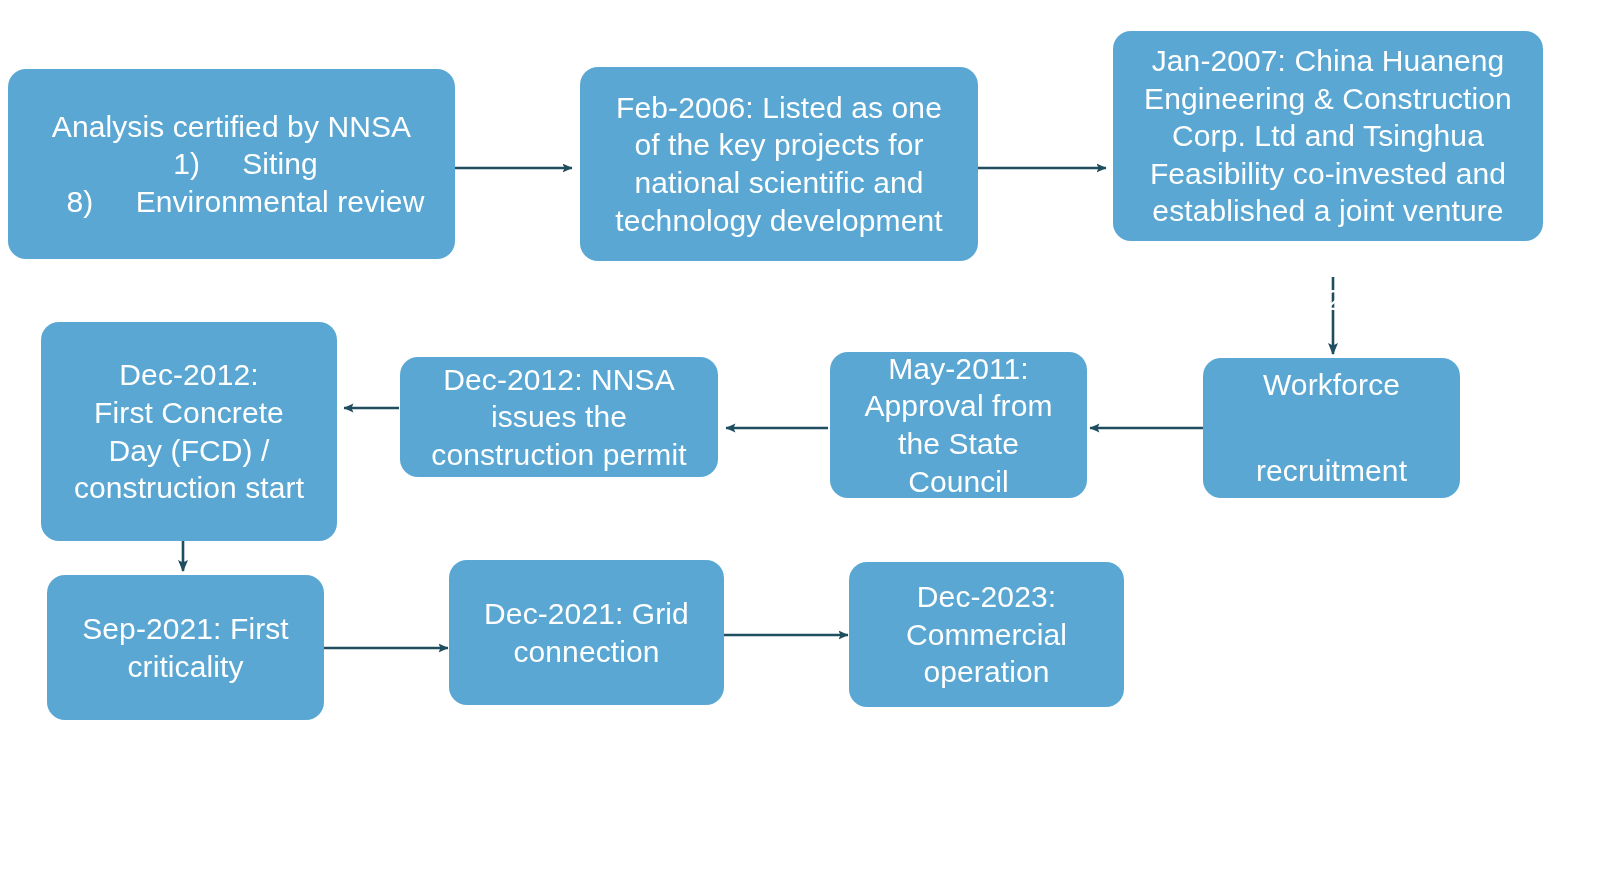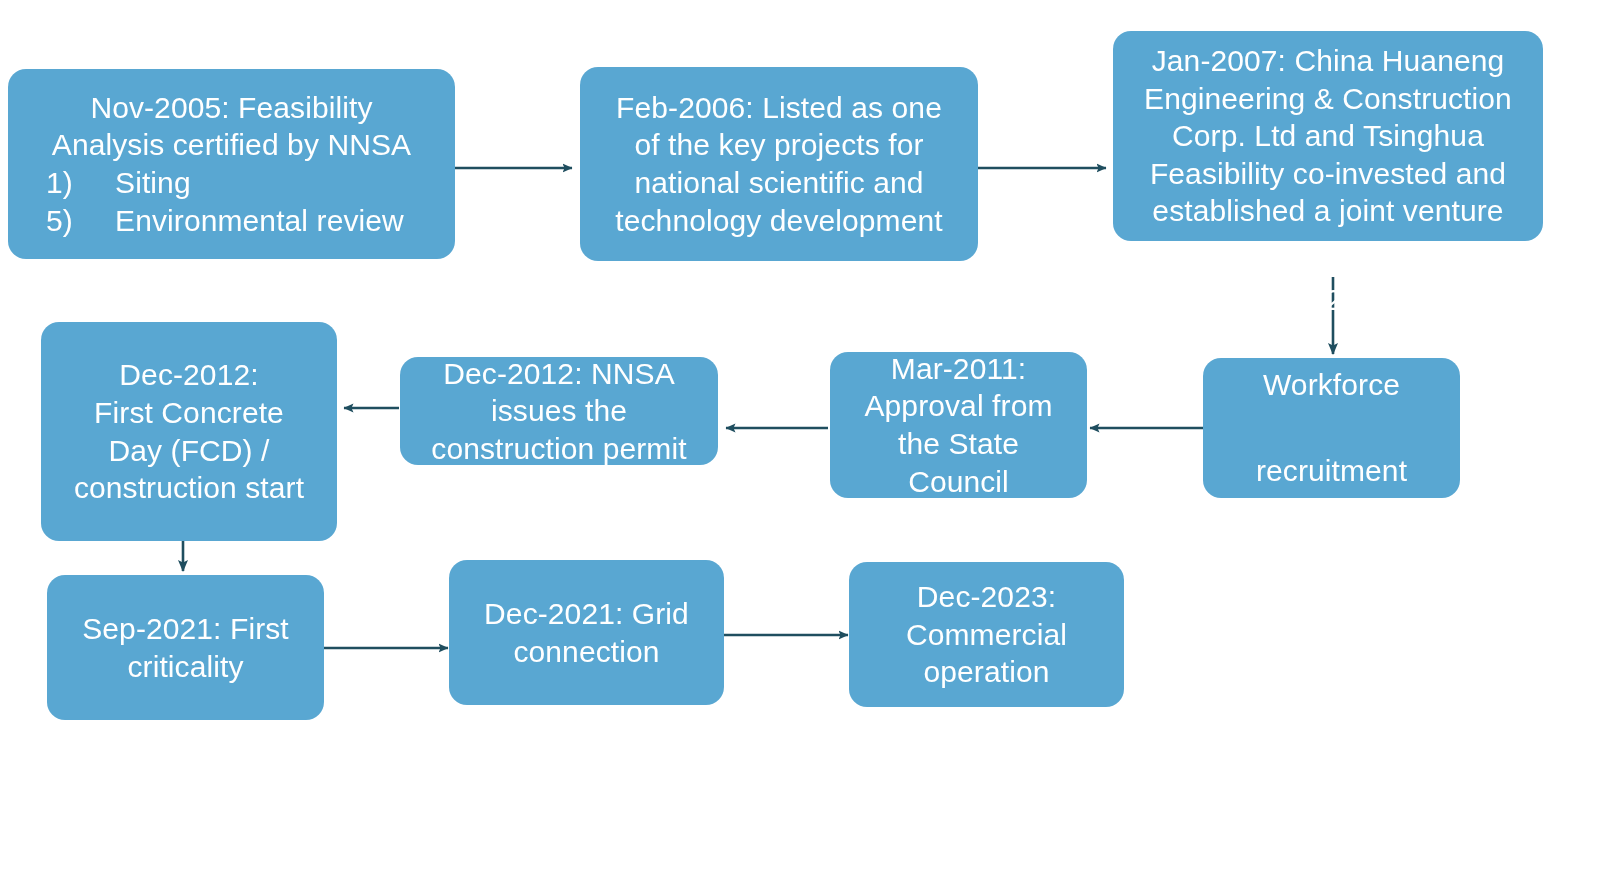--- a/index.html
+++ b/index.html
@@ -43,21 +43,21 @@
   .node .line { display: block; white-space: nowrap; }
 
   
   .node.has-list {
     align-items: stretch;
     justify-content: center;
     text-align: center;
   }
   .node.has-list .listline {
     display: block;
-    text-align: left;
+    text-align: center;
     padding-left: 28px;
     white-space: pre;
   }
 
   svg.edges {
     position: absolute;
     left: 0; top: 0;
     width: 1600px;
     height: 883px;
     pointer-events: none;
@@ -95,24 +95,23 @@
     <line x1="399" y1="408" x2="344" y2="408" stroke="#1F4E5F" stroke-width="2.6" marker-end="url(#arrL)"></line>
 
     <line x1="183" y1="497" x2="183" y2="571" stroke="#1F4E5F" stroke-width="2.6" marker-end="url(#arrD)"></line>
 
     <line x1="324" y1="648" x2="448" y2="648" stroke="#1F4E5F" stroke-width="2.6" marker-end="url(#arrR)"></line>
 
     <line x1="724" y1="635" x2="848" y2="635" stroke="#1F4E5F" stroke-width="2.6" marker-end="url(#arrR)"></line>
   </svg>
 
   <div class="node has-list" style="left:8px; top:69px; width:447px; height:190px;">
-    <span class="line">Nov-2005: Feasibility</span>
     <span class="line">Analysis certified by NNSA</span>
     <span class="listline">1)     Siting</span>
-    <span class="listline">5)     Environmental review</span>
+    <span class="listline">8)     Environmental review</span>
   </div>
 
   <div class="node" style="left:580px; top:67px; width:398px; height:194px;">
     <span class="line">Feb-2006: Listed as one</span>
     <span class="line">of the key projects for</span>
     <span class="line">national scientific and</span>
     <span class="line">technology development</span>
   </div>
 
   <div class="node" style="left:1113px; top:31px; width:430px; height:210px;text-align:right;">
@@ -124,27 +123,27 @@
   </div>
 
   <div class="node" style="left:1203px; top:358px; width:257px; height:140px;gap:48px;">
     <span class="line">Aug-2008:</span>
     <span class="line">Workforce</span>
     <span class="line">recruitment</span>
     <span class="line">and training</span>
   </div>
 
   <div class="node" style="left:830px; top:352px; width:257px; height:146px;">
-    <span class="line">Mar-2011:</span>
+    <span class="line">May-2011:</span>
     <span class="line">Approval from</span>
     <span class="line">the State</span>
     <span class="line">Council</span>
   </div>
 
-  <div class="node" style="left:400px; top:357px; width:318px; height:108px;">
+  <div class="node" style="left:400px; top:357px; width:318px; height:120px;">
     <span class="line">Dec-2012: NNSA</span>
     <span class="line">issues the</span>
     <span class="line">construction permit</span>
   </div>
 
   <div class="node" style="left:41px; top:322px; width:296px; height:219px;">
     <span class="line">Dec-2012:</span>
     <span class="line">First Concrete</span>
     <span class="line">Day (FCD) /</span>
     <span class="line">construction start</span>

